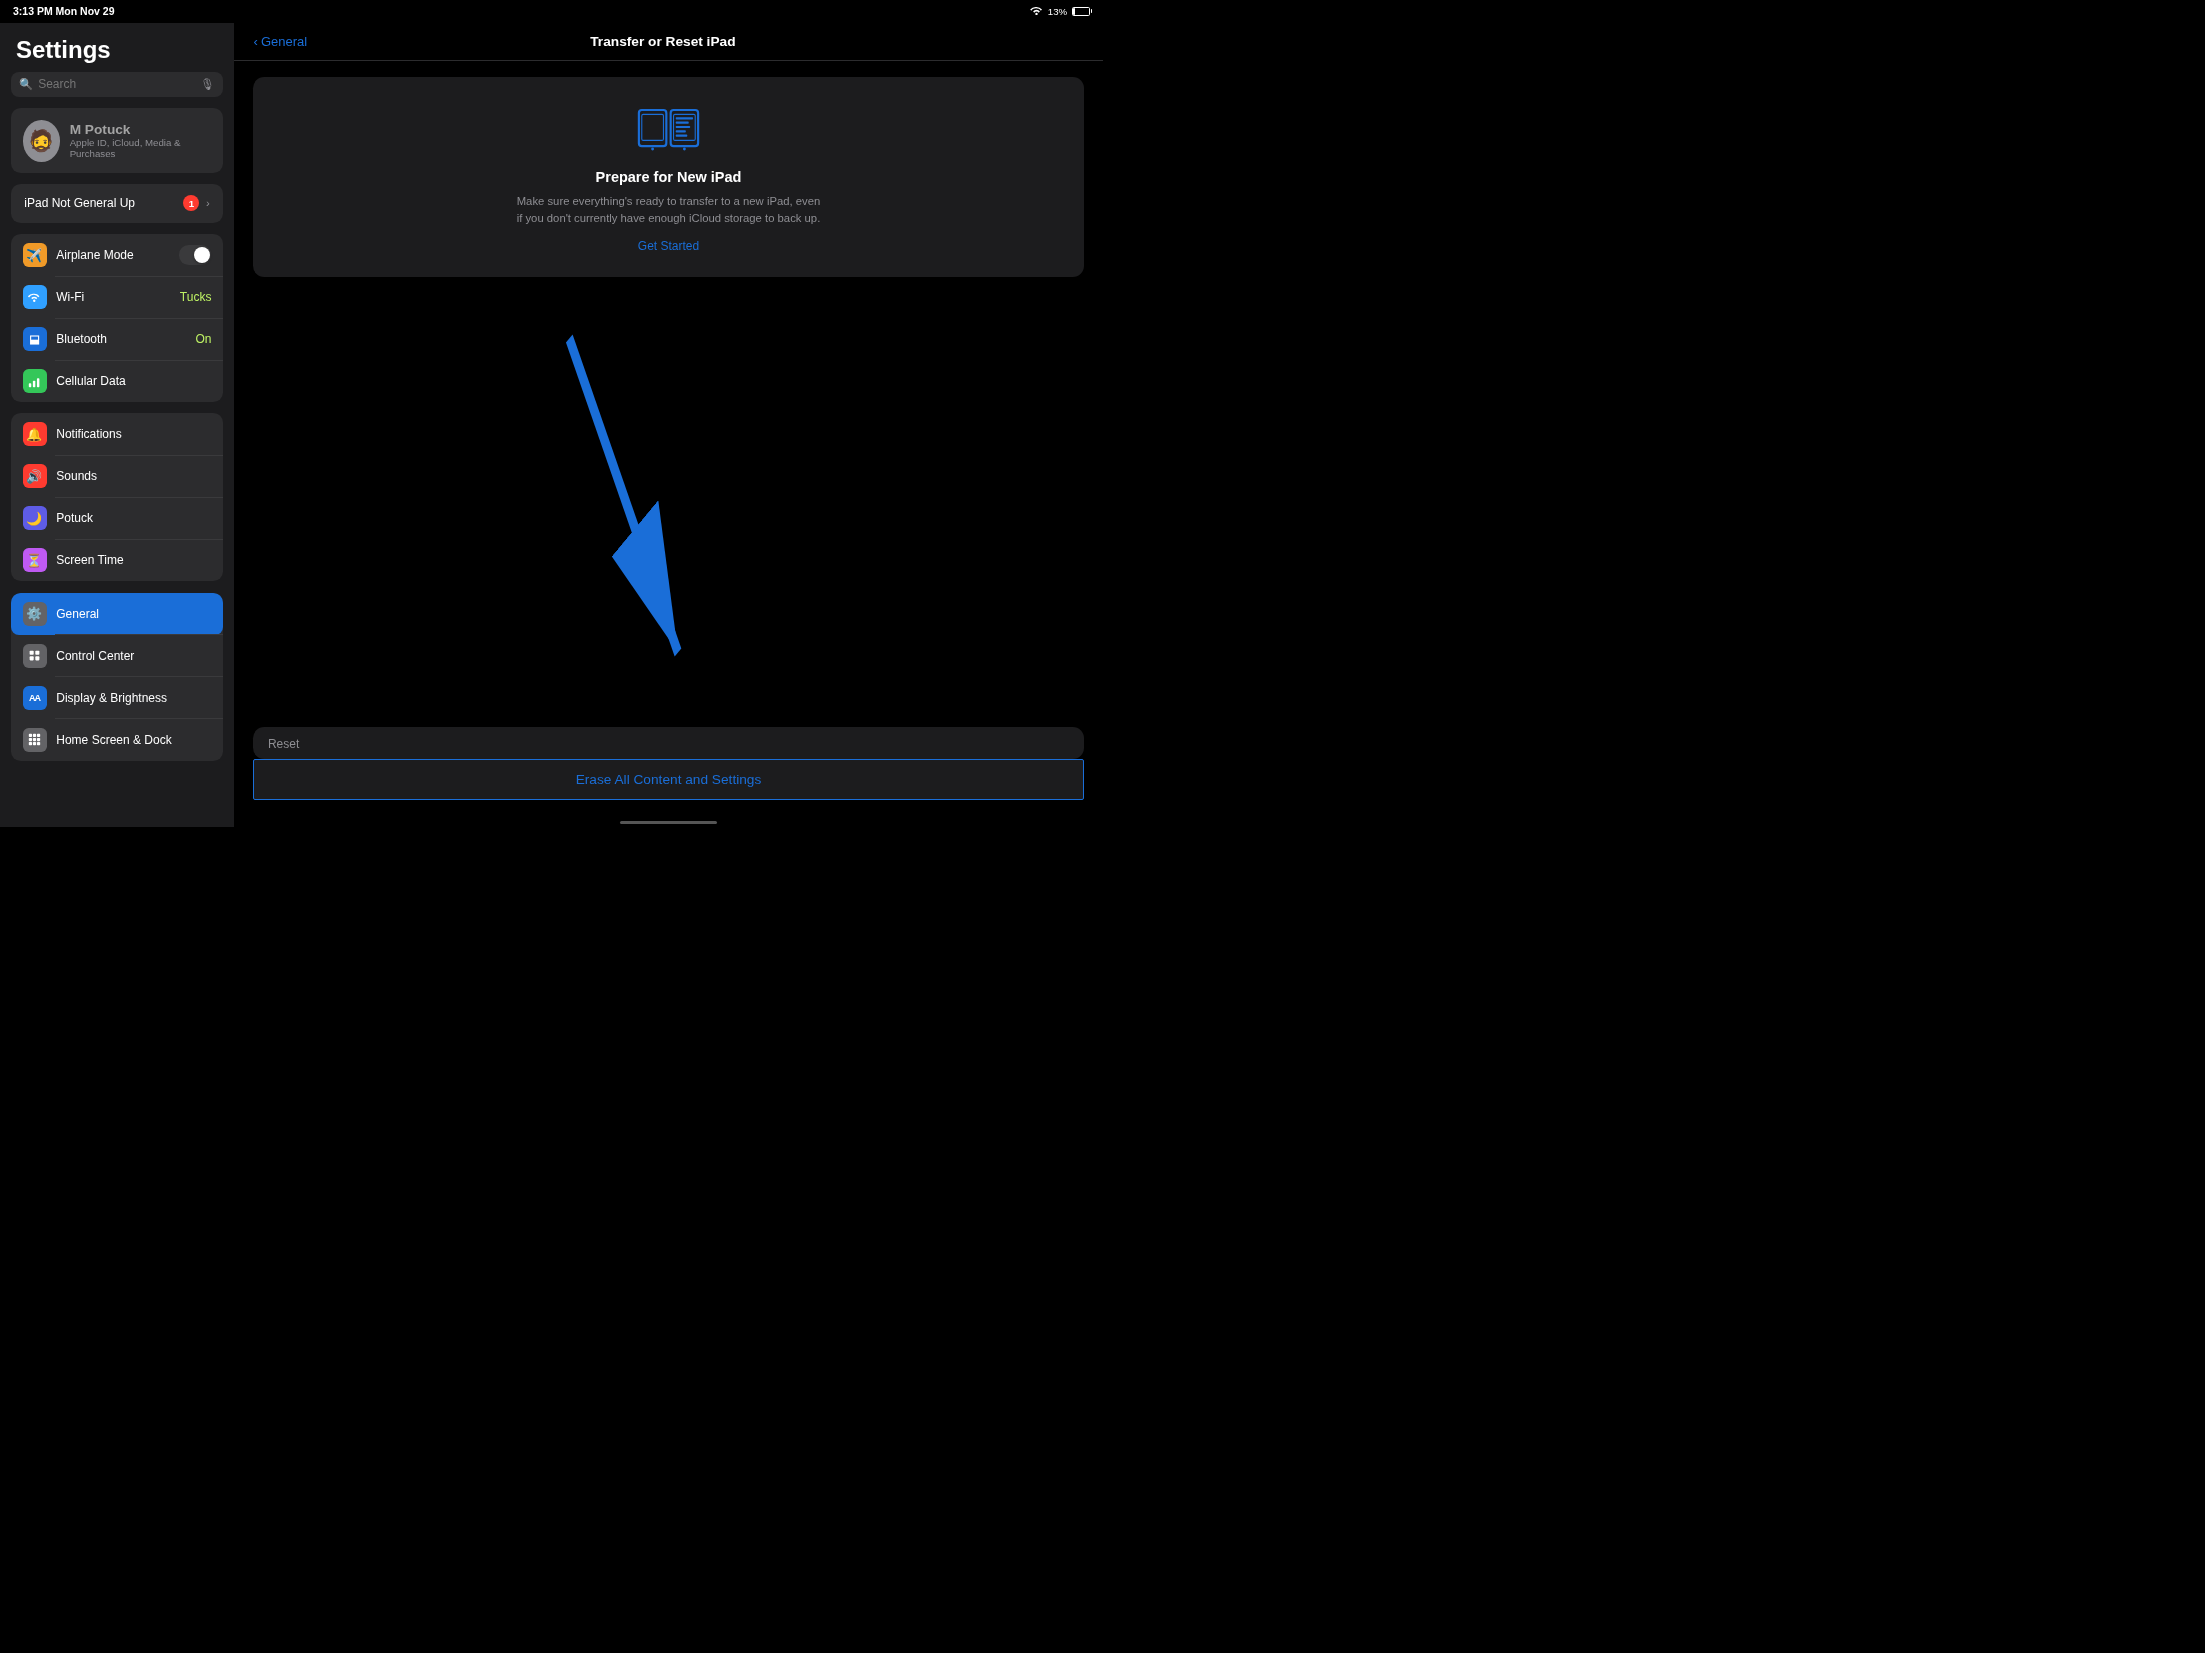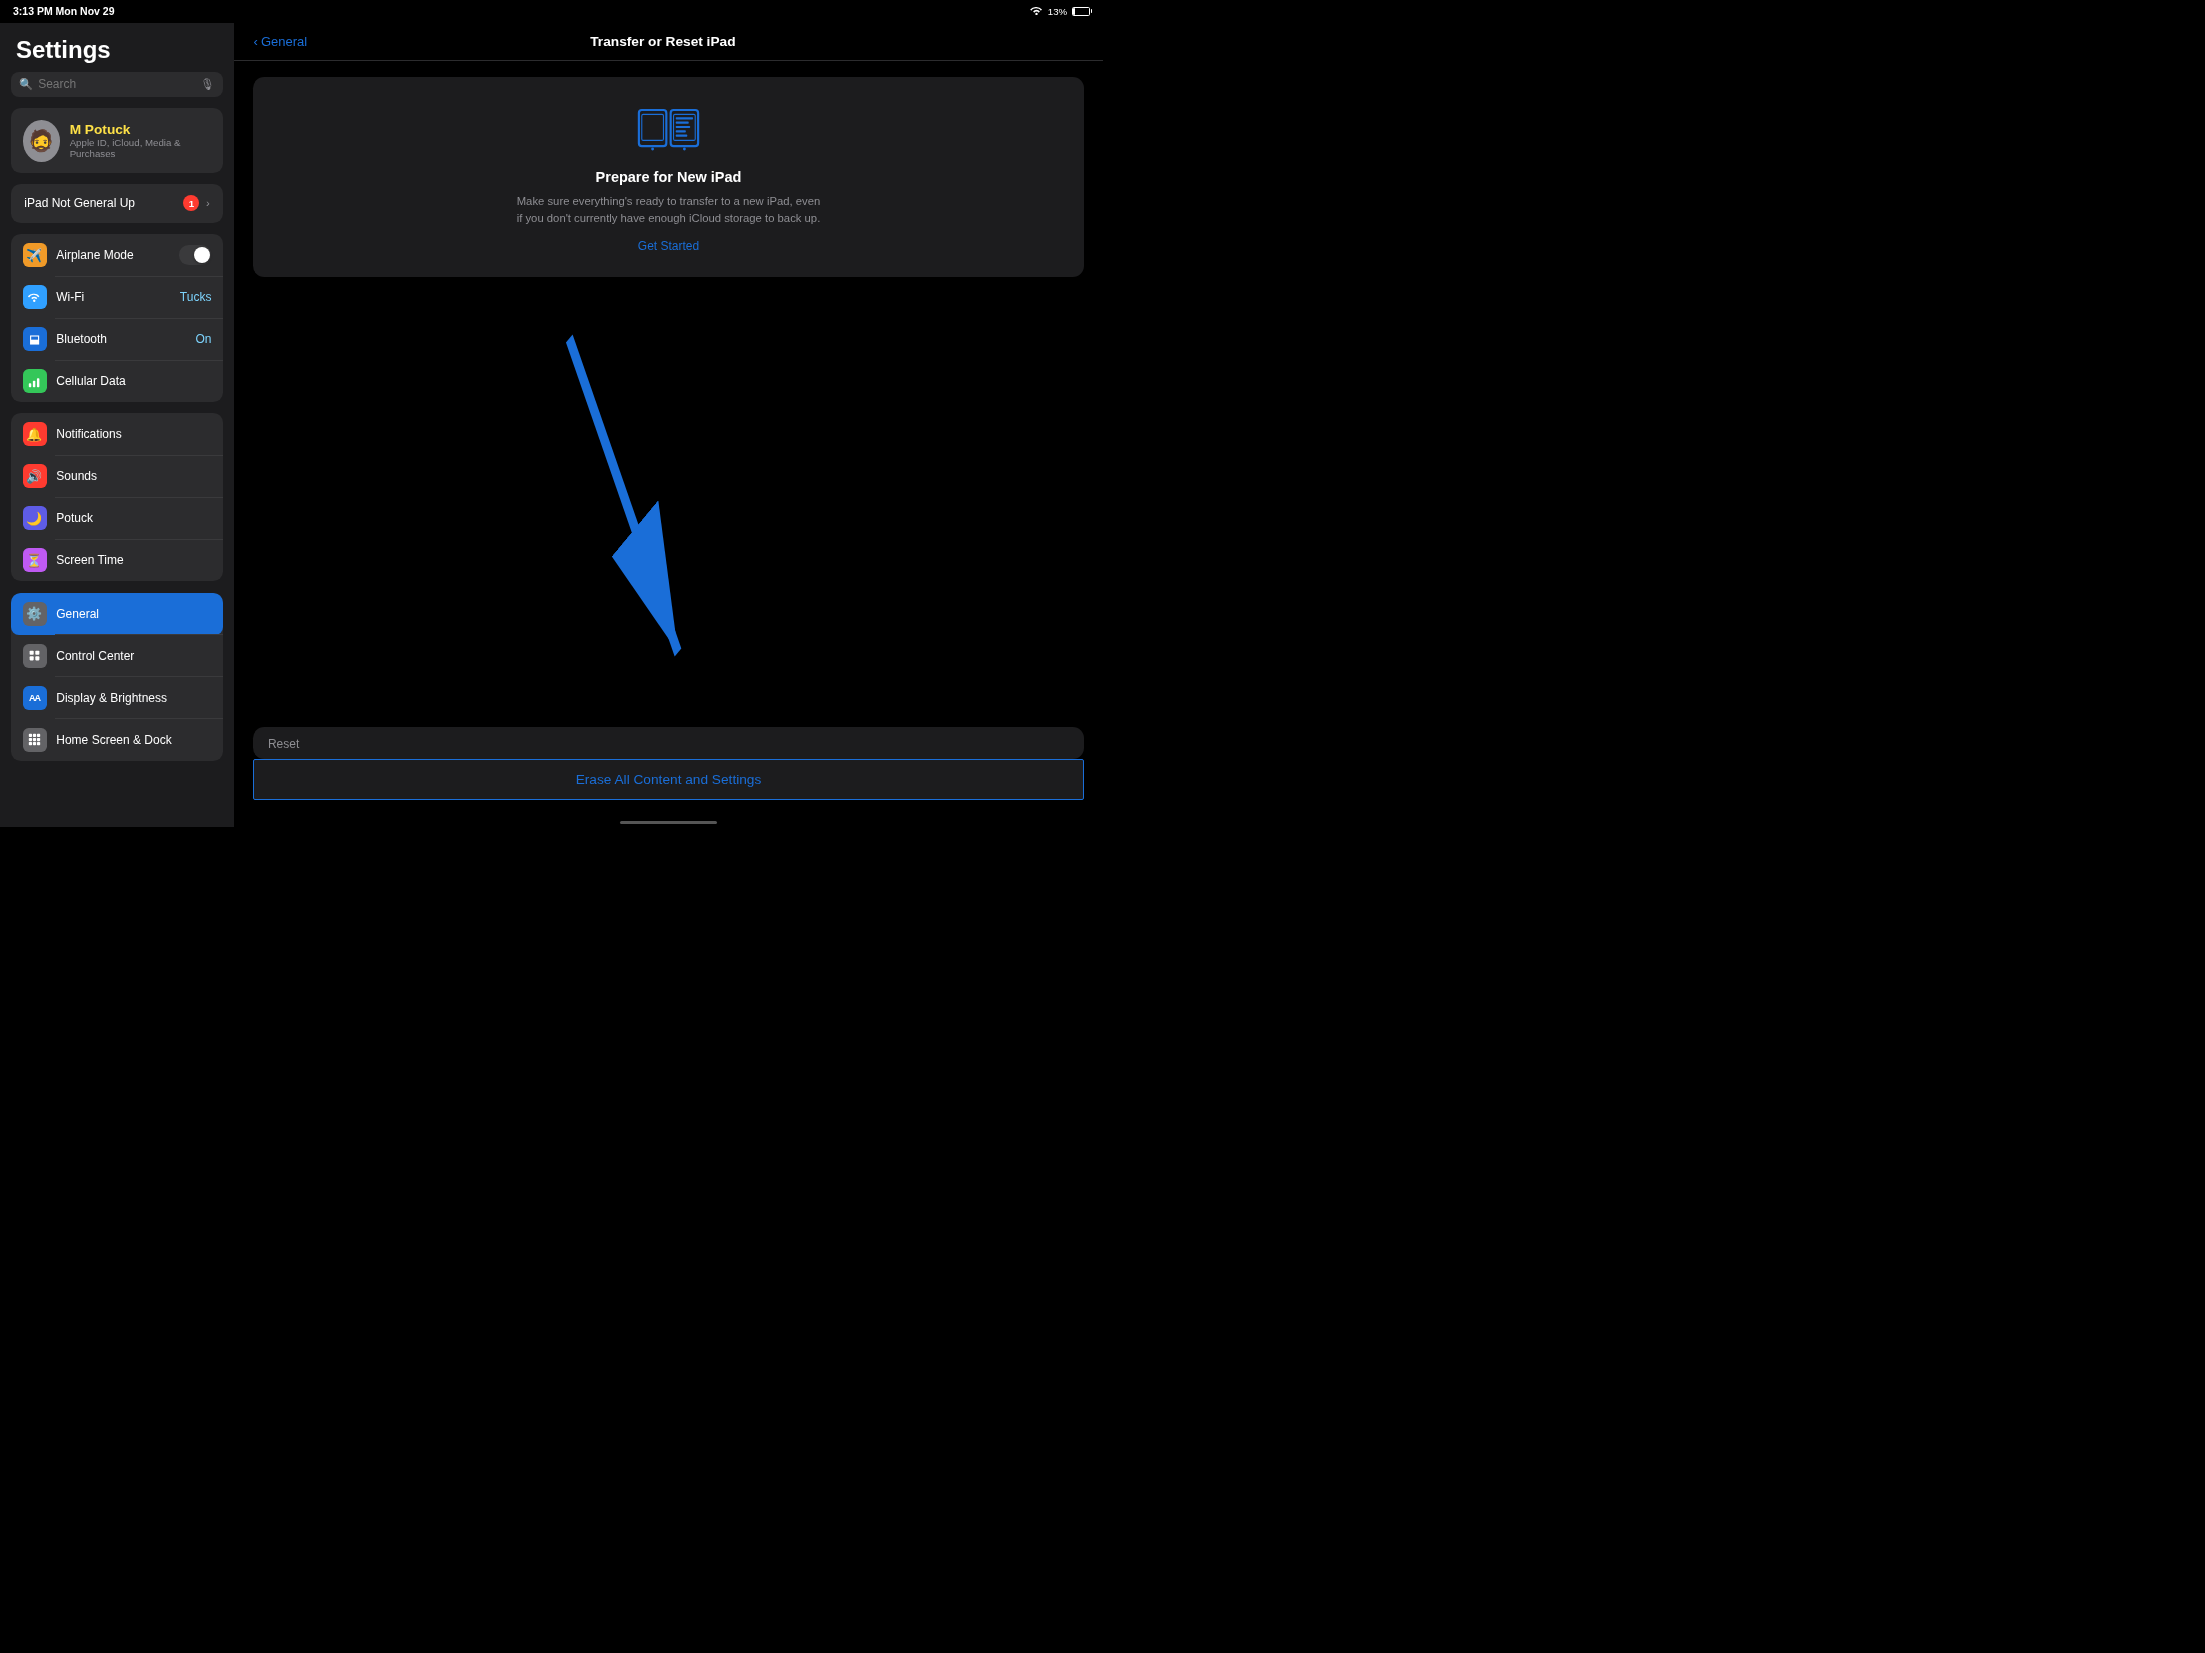--- a/index.html
+++ b/index.html
@@ -129,21 +129,21 @@
       background: #8e8e93;
       display: flex;
       align-items: center;
       justify-content: center;
       font-size: 21px;
       overflow: hidden;
     }
     .profile-info .name {
       font-size: 13.7px;
       font-weight: 600;
-      color: #fde047;
+      color: #a3a3a3;
     }
     .profile-info .subtitle {
       font-size: 9.7px;
       color: #8e8e93;
     }
 
     
     .backup-warning {
       margin: 0 11.3px 11.3px;
       background: #2c2c2e;
@@ -217,21 +217,21 @@
       font-size: 13px;
       flex-shrink: 0;
     }
     .setting-label {
       font-size: 12px;
       color: #fff;
       flex: 1;
     }
     .setting-value {
       font-size: 12px;
-      color: #7dd3fc;
+      color: #bef264;
     }
     .toggle-off {
       width: 32px;
       height: 19.4px;
       background: #3a3a3c;
       border-radius: 9.7px;
       position: relative;
     }
     .toggle-off::after {
       content: '';

